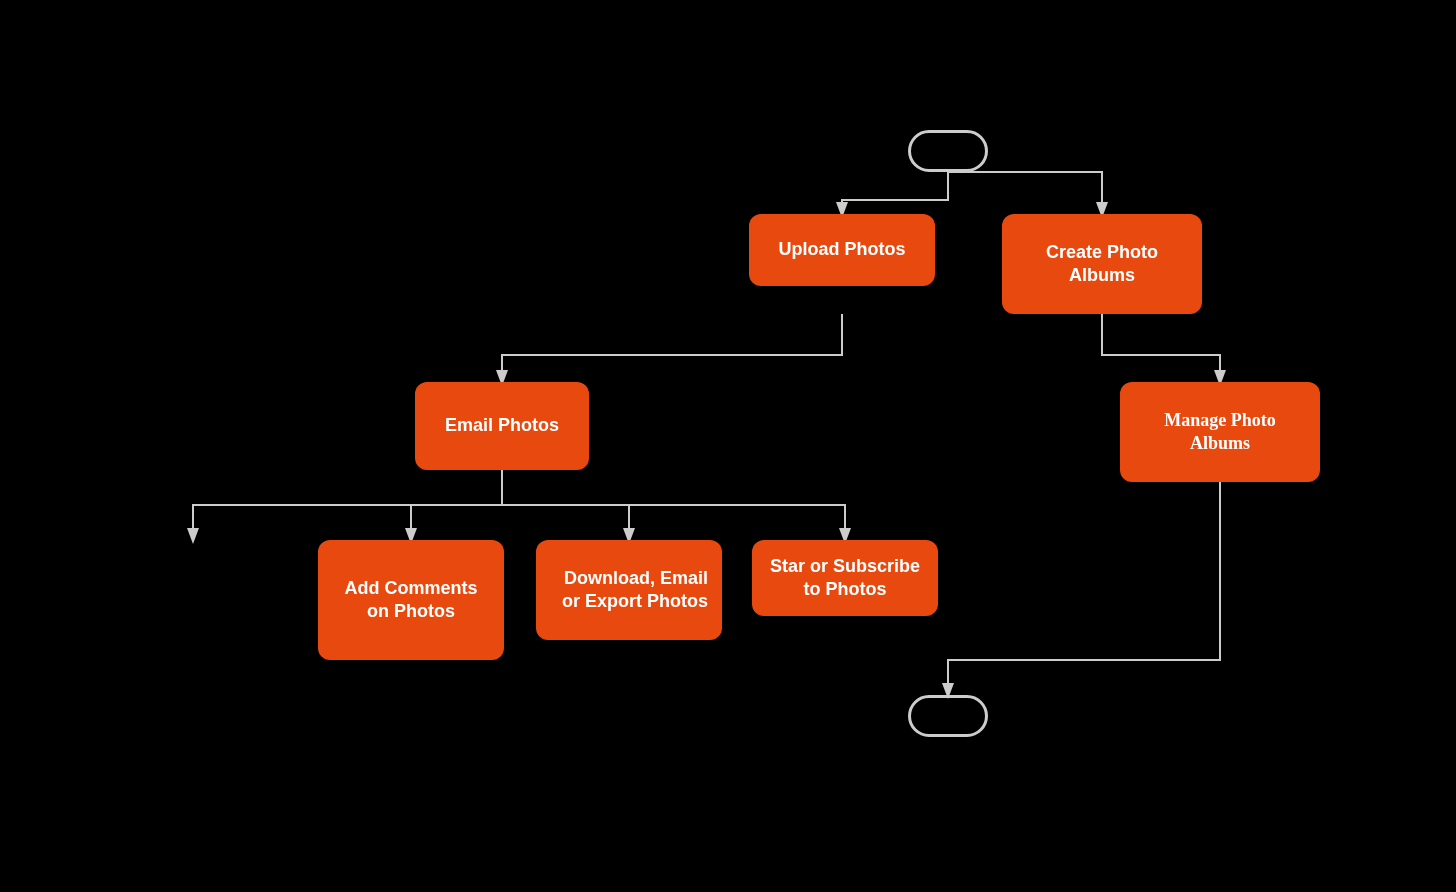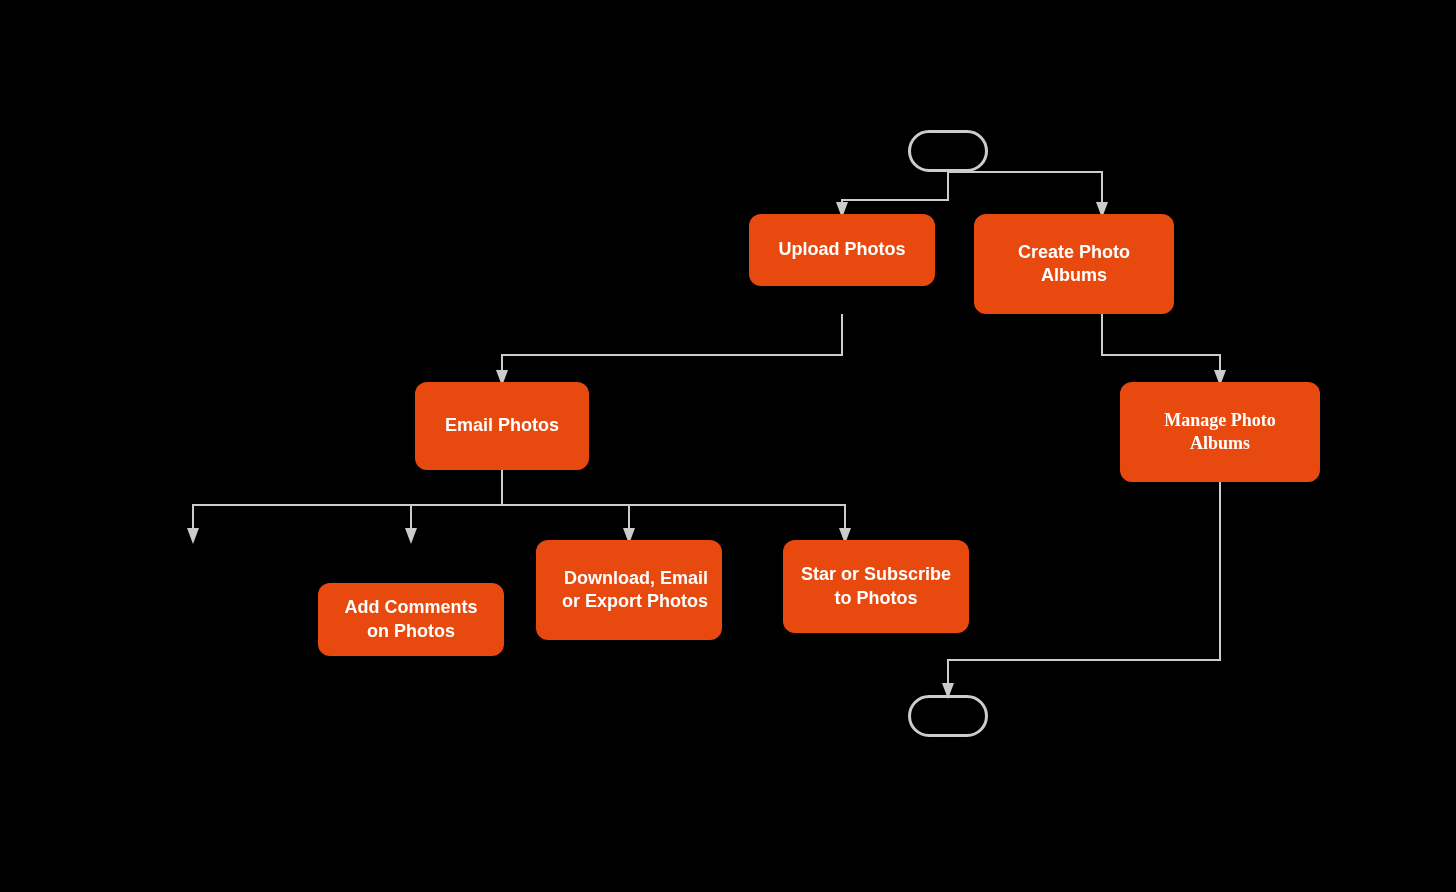--- a/index.html
+++ b/index.html
@@ -75,40 +75,40 @@
       </marker>
     </defs>
   </svg>
 
   <div class="node-terminal" style="left:908px; top:130px;"></div>
 
   <div class="node" style="left:749px; top:214px; width:186px; height:72px;">
     <span>Upload Photos</span>
   </div>
 
-  <div class="node" style="left:974px; top:214px; width:200px; height:100px;">
+  <div class="node" style="left:1002px; top:214px; width:200px; height:100px;">
     <span>Create Photo Albums</span>
   </div>
 
   <div class="node" style="left:415px; top:382px; width:174px; height:88px;">
     <span>Email Photos</span>
   </div>
 
   <div class="node" style="left:1120px; top:382px; width:200px; height:100px;font-family:Liberation Serif, serif;">
     <span>Manage Photo Albums</span>
   </div>
 
 
-  <div class="node" style="left:318px; top:540px; width:186px; height:73px;margin-top:43px;">
+  <div class="node" style="left:318px; top:540px; width:186px; height:120px;">
     <span>Add Comments on Photos</span>
   </div>
 
   <div class="node" style="left:536px; top:540px; width:186px; height:100px;text-align:right;">
     <span>Download, Email or Export Photos</span>
   </div>
 
-  <div class="node" style="left:752px; top:540px; width:186px; height:93px;margin-left:31px;">
+  <div class="node" style="left:752px; top:540px; width:186px; height:76px;">
     <span>Star or Subscribe to Photos</span>
   </div>
 
   <div class="node-terminal" style="left:908px; top:695px;"></div>
 
 </div>
 
 </body></html>

